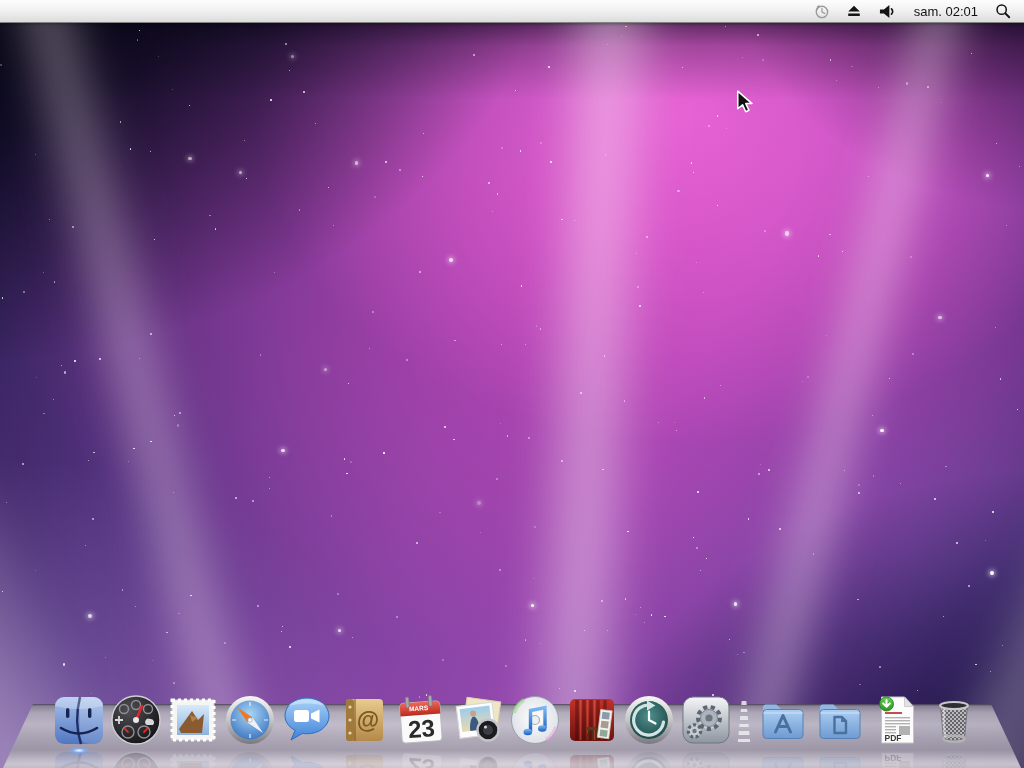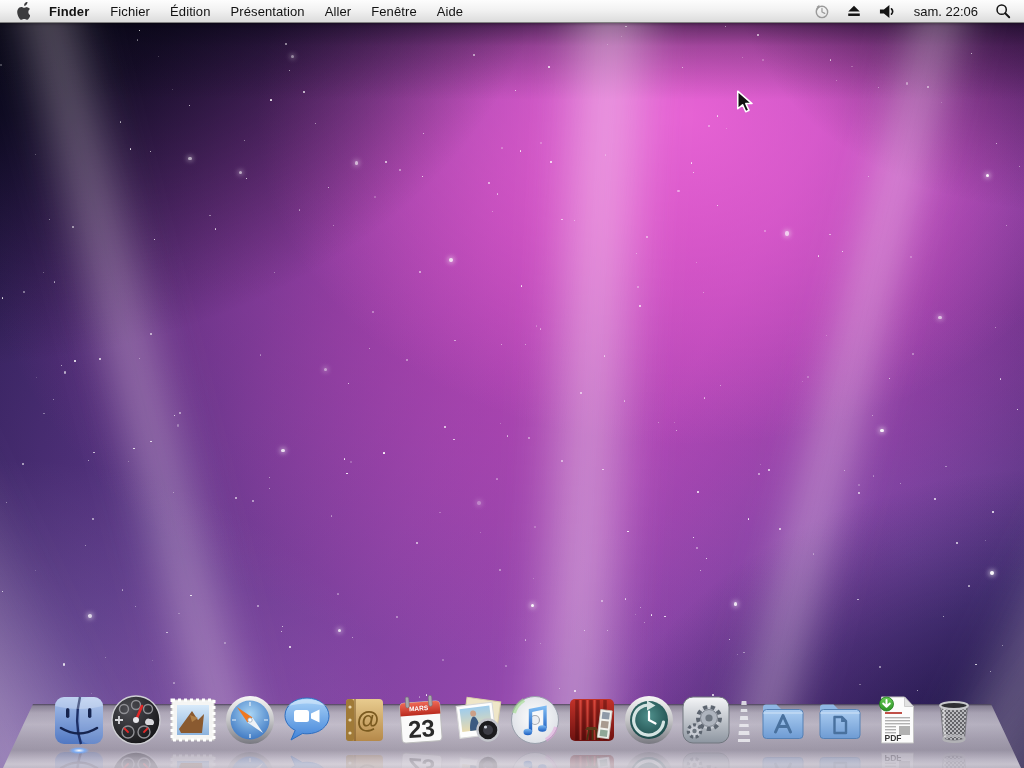--- a/index.html
+++ b/index.html
@@ -408,35 +408,20 @@
         <i style="left: 636.9px; top: 285.7px; height: 2px; width: 2px; opacity: 0.43;"></i>
         <i style="left: 956.2px; top: 542.3px; height: 2.2px; width: 2.2px; opacity: 0.85;"></i>
         <i style="left: 188.6px; top: 105.4px; height: 1.1px; width: 1.1px; opacity: 0.93;"></i>
         <i style="left: 561.1px; top: 218.8px; height: 1.5px; width: 1.5px; opacity: 0.7;"></i>
         <i style="left: 426.1px; top: 694.4px; height: 1.3px; width: 1.3px; opacity: 0.91;"></i>
         <i style="left: 540px; top: 643.3px; height: 0.8px; width: 0.8px; opacity: 0.43;"></i>
       </div>
   </div>
 
   <div class="menubar">
-    <div class="mb-left">
-      <span class="apple">
-        <svg width="15" height="19" viewBox="0 0 17 21">
-          <path fill="#3c3c3e" d="M11.3 1.0c.7-.9 1.9-1.5 2.9-1.5.1 1.1-.3 2.2-1 3-.7.9-1.8 1.5-2.9 1.4-.1-1.1.4-2.2 1-2.9z"></path>
-          <path fill="#3c3c3e" d="M13.9 5.4c-1.5-.1-2.8.9-3.6.9-.8 0-1.9-.9-3.1-.9-1.6 0-3.1 1-3.9 2.5-1.7 2.9-.4 7.2 1.2 9.6.8 1.2 1.7 2.5 2.9 2.4 1.2 0 1.6-.8 3-.8s1.8.8 3 .8c1.2 0 2-1.2 2.8-2.4.9-1.4 1.2-2.7 1.2-2.8-.1 0-2.3-.9-2.3-3.6 0-2.2 1.8-3.3 1.9-3.4-1.1-1.6-2.7-1.8-3.1-1.8z"></path>
-        </svg>
-      </span>
-      <span class="menu-item bold">Finder</span>
-      <span class="menu-item">Fichier</span>
-      <span class="menu-item">Édition</span>
-      <span class="menu-item">Présentation</span>
-      <span class="menu-item">Aller</span>
-      <span class="menu-item">Fenêtre</span>
-      <span class="menu-item">Aide</span>
-    </div>
     <div class="mb-right">
       <span class="status-item">
         <svg width="17" height="17" viewBox="0 0 18 18">
           <circle cx="9.5" cy="9.5" r="6" fill="none" stroke="#9a9a9a" stroke-width="1.5"></circle>
           <path d="M9.5 5.8 V9.5 L12.4 11" fill="none" stroke="#9a9a9a" stroke-width="1.3" stroke-linecap="round"></path>
           <path d="M3.6 7.2 A6.4 6.4 0 0 1 6.3 3.9" fill="none" stroke="#9a9a9a" stroke-width="1.5"></path>
           <path d="M6.9 1.8 L6.4 4.6 L3.8 4.0 Z" fill="#9a9a9a"></path>
         </svg>
       </span>
       <span class="status-item">
@@ -444,21 +429,21 @@
           <path d="M2.5 9.5 L9 3 L15.5 9.5 Z" fill="#141414"></path>
           <rect x="2.5" y="11.8" width="13" height="2.8" fill="#141414"></rect>
         </svg>
       </span>
       <span class="status-item">
         <svg width="19" height="17" viewBox="0 0 20 18">
           <path d="M2 7 h4.2 L12 2.2 V15.8 L6.2 11 H2 Z" fill="#141414"></path>
           <path d="M14.2 6.2 a4.2 4.2 0 0 1 0 5.6" fill="none" stroke="#141414" stroke-width="1.7" stroke-linecap="round"></path>
         </svg>
       </span>
-      <span class="status-item clock">sam. 22:06</span>
+      <span class="status-item clock">sam. 02:01</span>
       <span class="status-item" style="padding-right:13px">
         <svg width="16" height="16" viewBox="0 0 18 18">
           <circle cx="7.5" cy="7.5" r="5.2" fill="none" stroke="#141414" stroke-width="1.7"></circle>
           <path d="M11.5 11.5 L16 16" stroke="#141414" stroke-width="2.1" stroke-linecap="round"></path>
         </svg>
       </span>
     </div>
   </div>
 
   <div class="dock">

